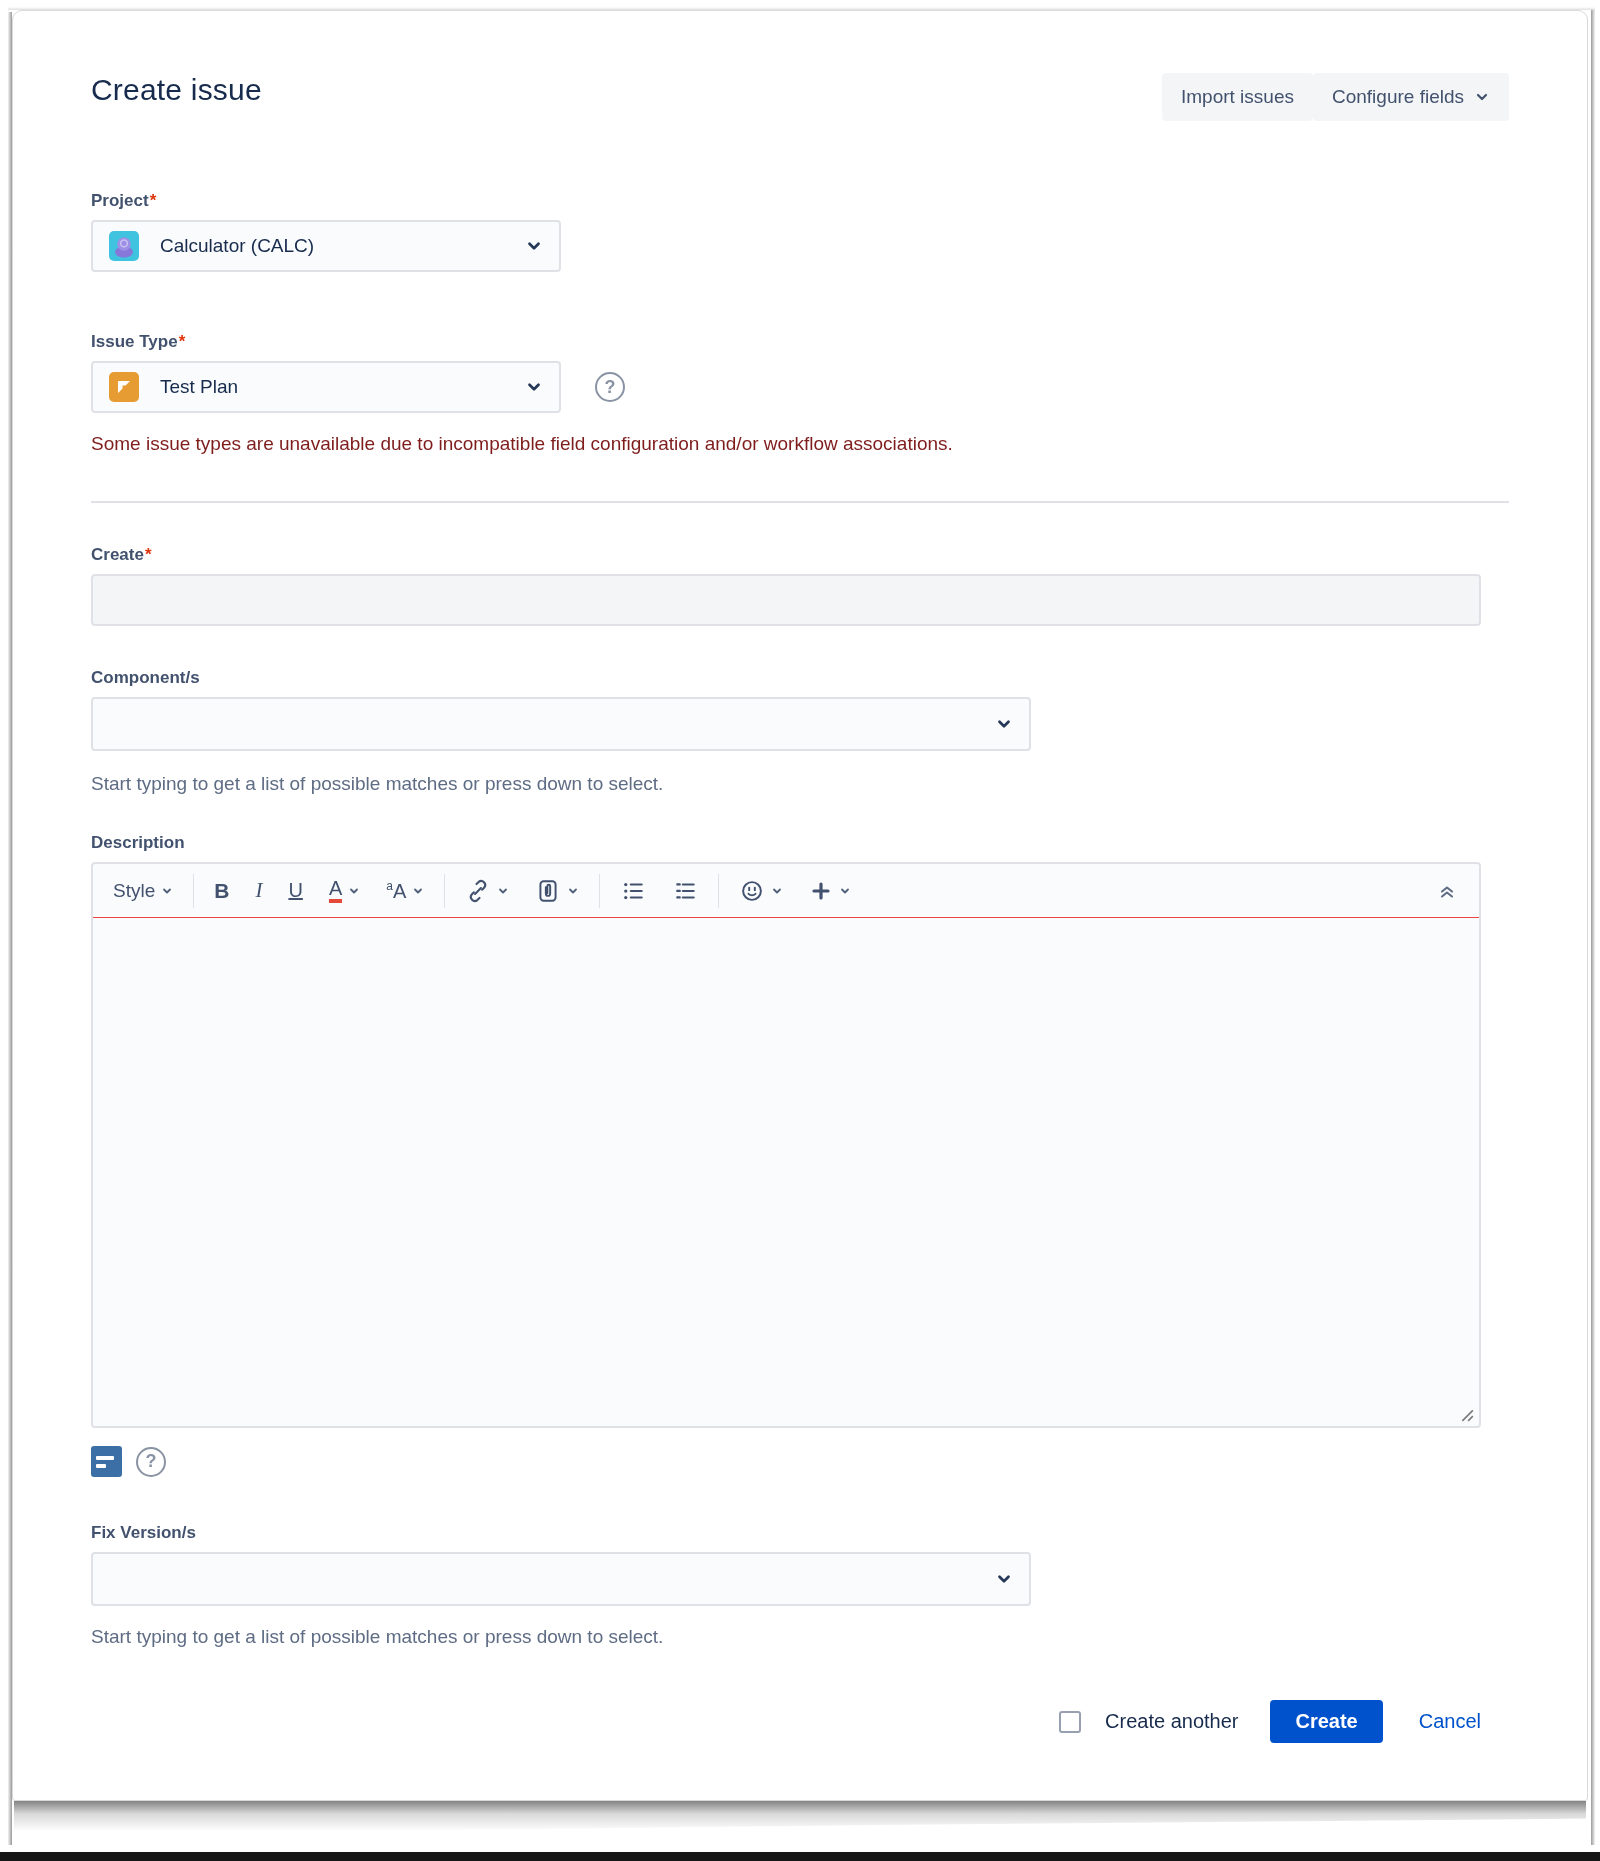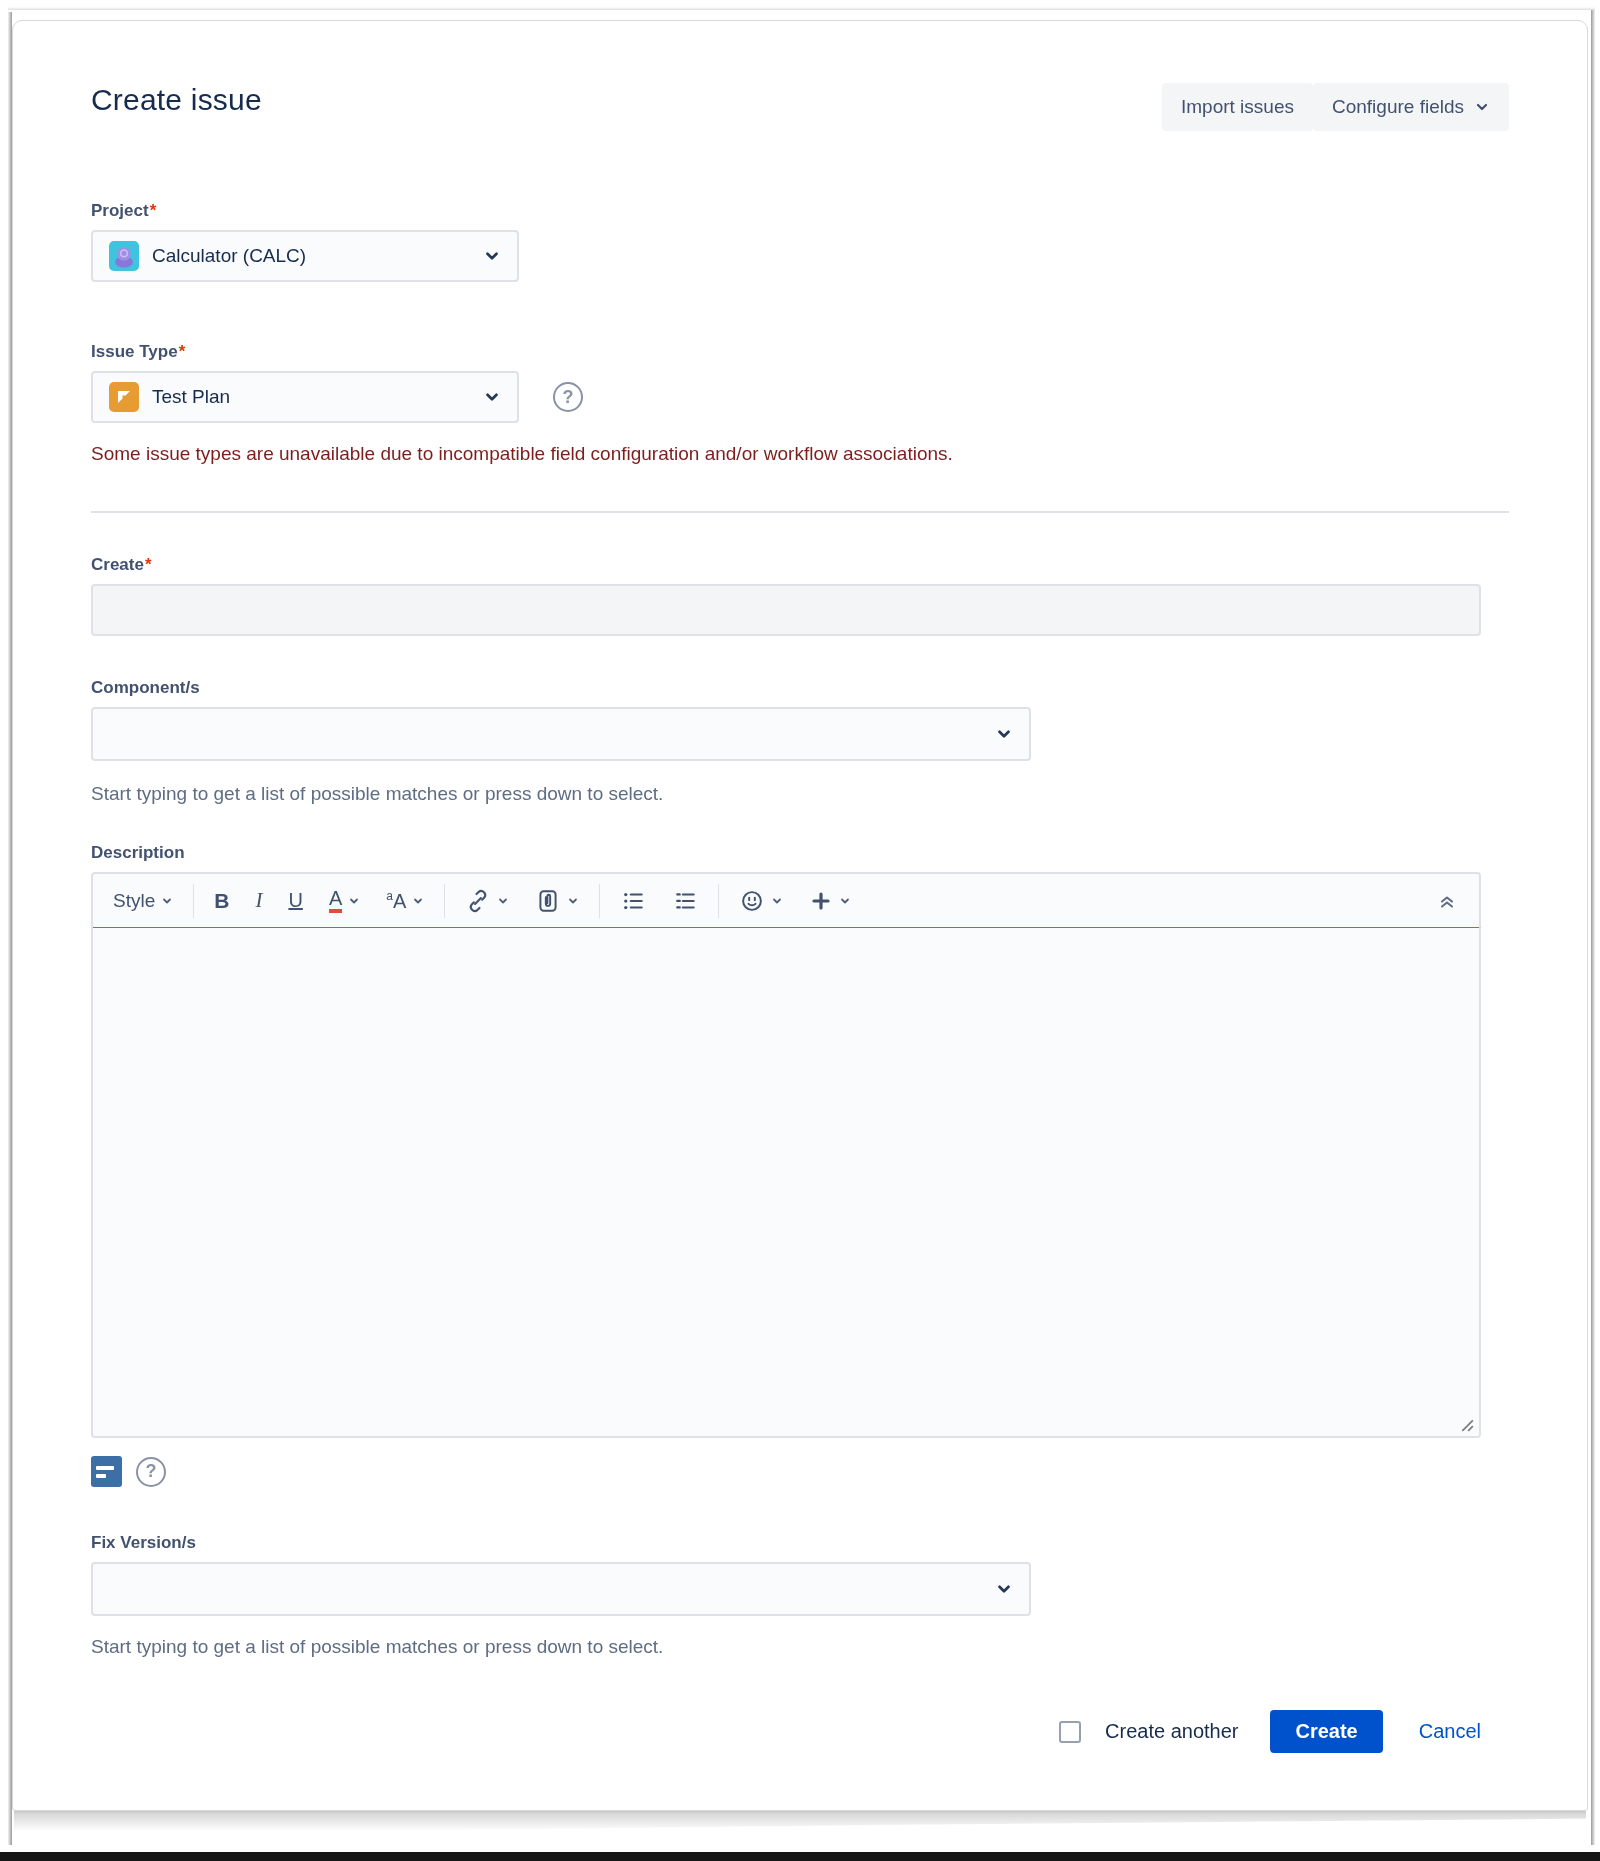--- a/index.html
+++ b/index.html
@@ -12,37 +12,37 @@
   .frame-right { position:absolute; right:5px; top:10px; bottom:16px; width:4px;
                  background:linear-gradient(to left,#f3f3f3,#9a9a9a); }
   .frame-top   { position:absolute; left:8px; right:5px; top:7px; height:3px;
                  background:linear-gradient(to bottom,#ffffff,#dedede); }
   .curl-shadow { position:absolute; left:14px; right:14px; top:1801px; height:32px;
                  background:linear-gradient(to bottom, rgba(110,110,110,.85), rgba(170,170,170,.45) 40%, rgba(255,255,255,0) 95%);
                  clip-path:polygon(0 0,100% 0,100% 55%,55% 75%,12% 100%,0 100%); }
   .frame-bottom-black { position:absolute; left:0; right:0; bottom:0; height:9px; background:#161616; }
 
   
-  .card { position:absolute; left:12px; top:20px; width:1576px; height:1791px;
+  .card { position:absolute; left:12px; top:10px; width:1576px; height:1791px;
           background:#ffffff; border:1px solid #d9d9d9; border-radius:10px 10px 3px 3px;
           padding:62px 78px 0 78px; }
 
   .header-row { display:flex; justify-content:space-between; align-items:flex-start; margin-bottom:70px; }
   .page-title { font-size:30px; font-weight:500; color:#172B4D; letter-spacing:.2px; }
   .header-btns { display:flex; }
   .soft-btn { display:flex; align-items:center; gap:10px; height:48px; padding:0 19px;
               background:#F4F5F7; border:none; border-radius:4px;
               color:#42526E; font-size:19px; font-family:inherit; cursor:pointer; }
 
   .field-label { font-size:17px; font-weight:700; color:#42526E; margin-bottom:9px; }
   .req { color:#DE350B; margin-left:1px; }
 
   .select-box { display:flex; align-items:center; background:#FAFBFC;
                 border:2px solid #DFE1E6; border-radius:4px; cursor:pointer; }
-  .select-sm { width:428px; height:52px; padding:0 16px; gap:13px; }
+  .select-sm { width:470px; height:52px; padding:0 16px; gap:21px; }
   .select-md { width:940px; height:54px; padding:0 16px; }
   .select-text { font-size:19px; color:#172B4D; flex:1; }
   .chev { flex:none; display:flex; }
 
   .avatar { width:30px; height:30px; flex:none; }
 
   .inline-row { display:flex; align-items:center; gap:34px; }
   .help-circle { width:30px; height:30px; border:2px solid #8993A4; border-radius:50%;
                  display:flex; align-items:center; justify-content:center;
                  color:#8993A4; font-size:18px; font-weight:700; }

